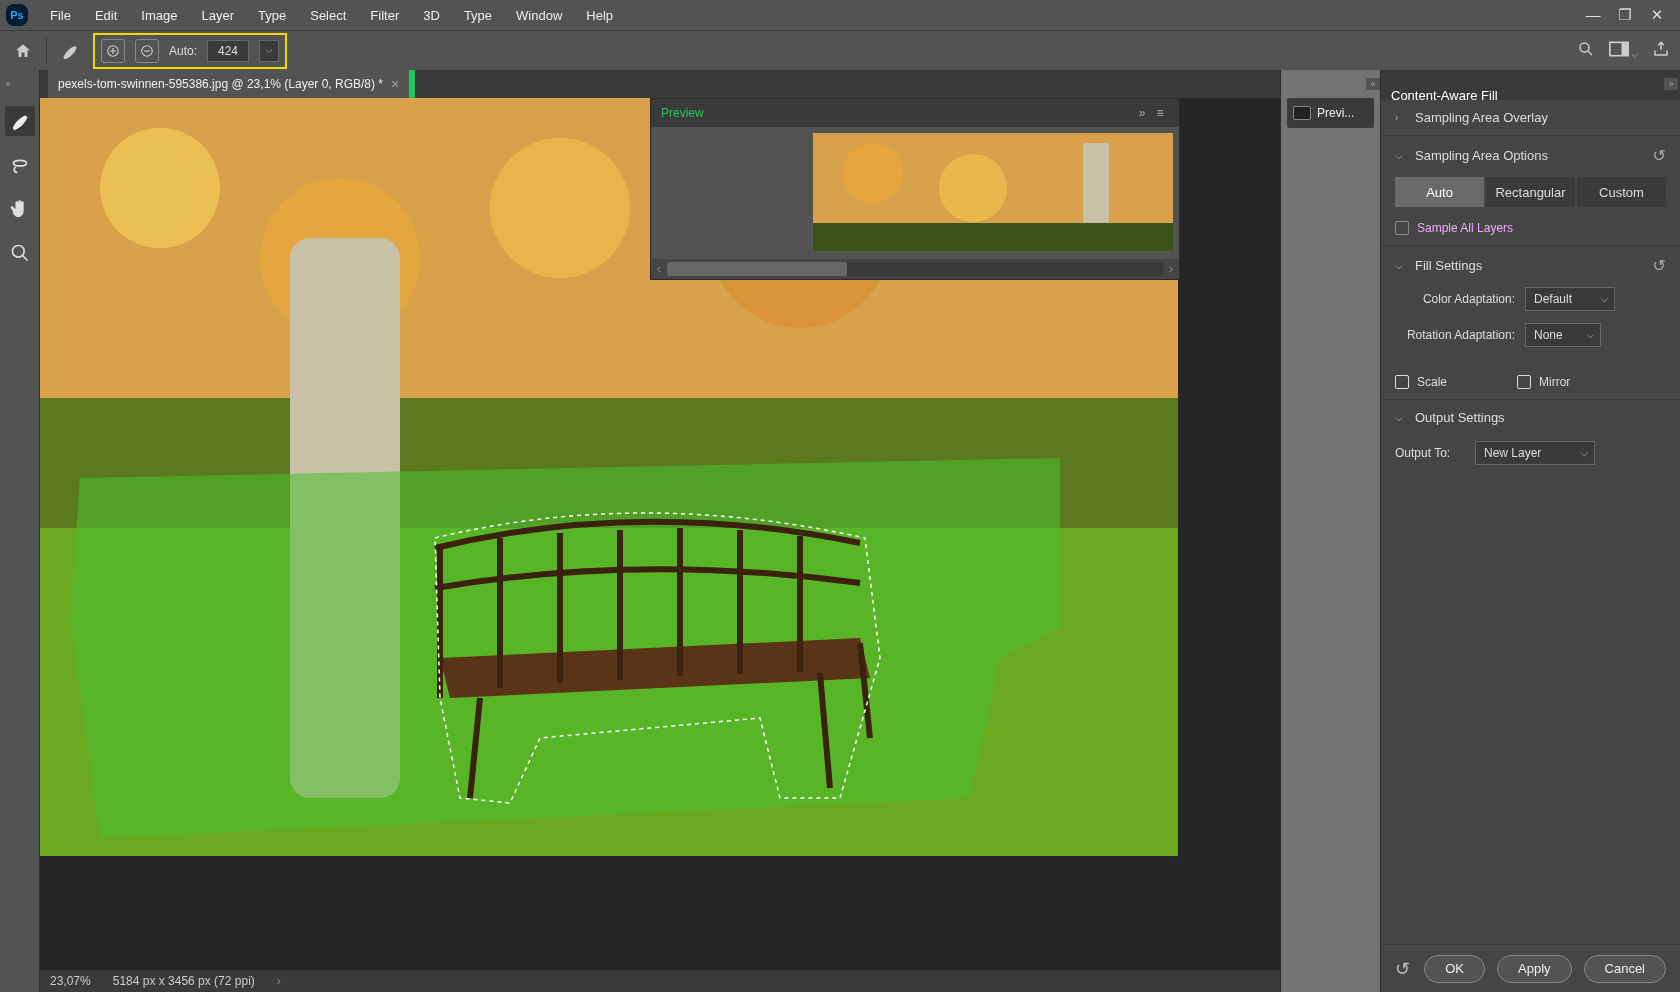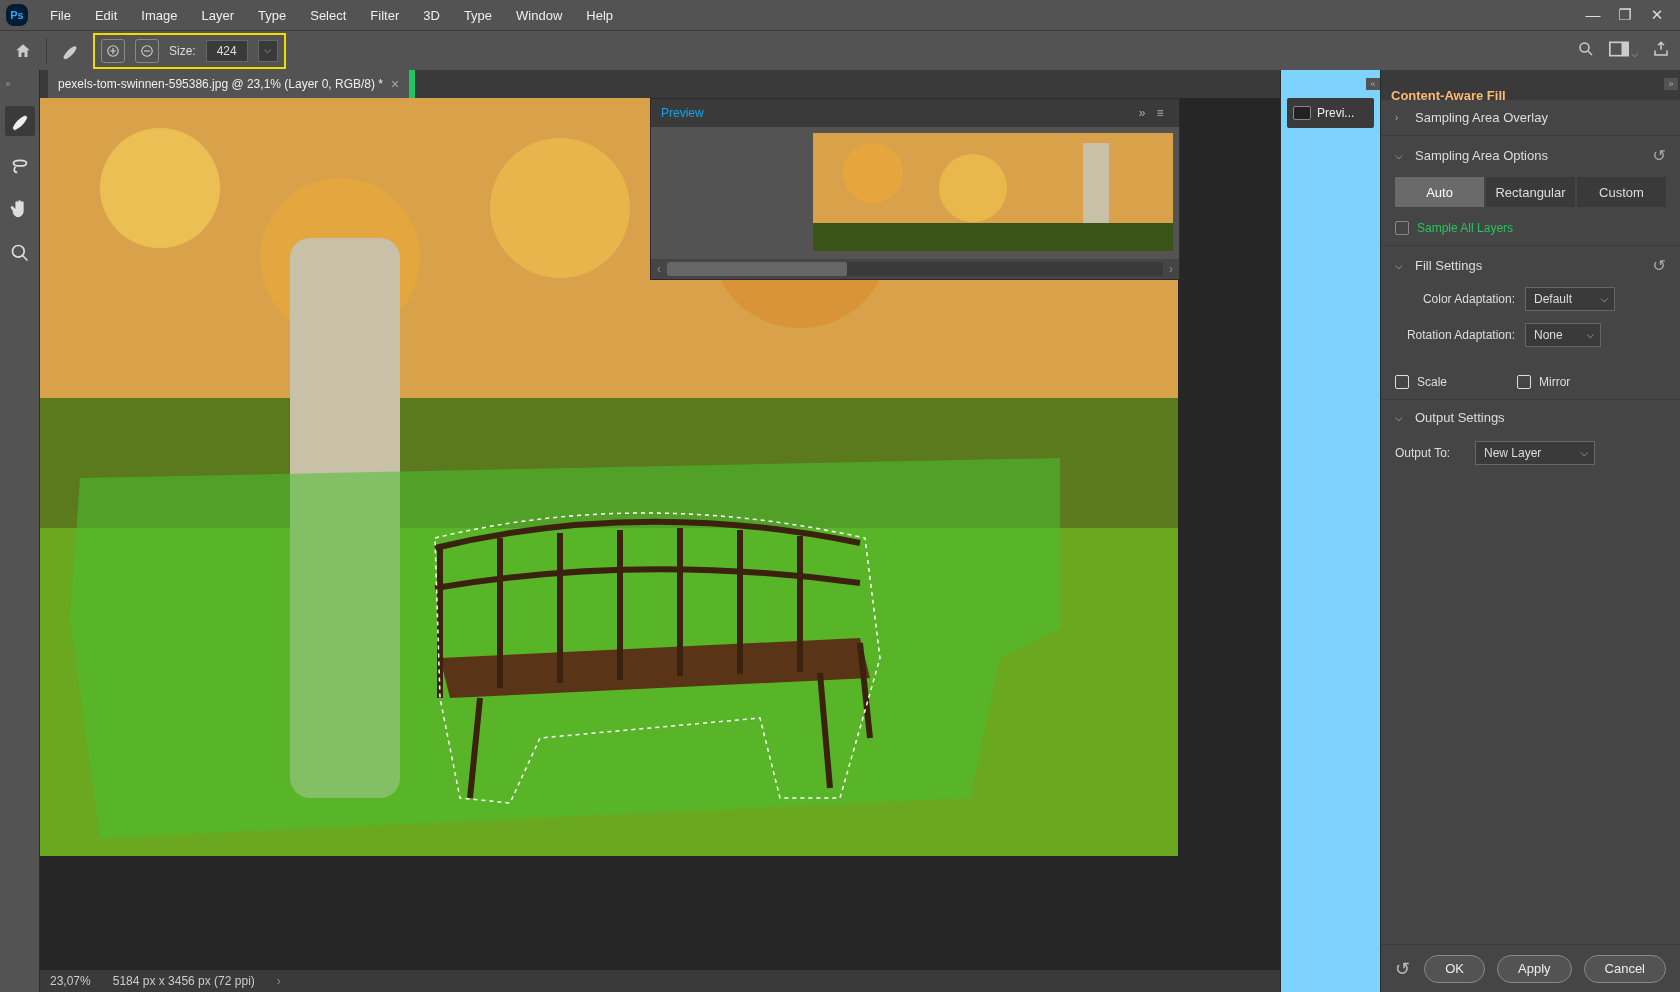--- a/index.html
+++ b/index.html
@@ -43,51 +43,51 @@
 .tab .close { font-size:14px; color:#aaa; cursor:pointer; }
 .canvas-holder { position:absolute; top:28px; left:0; right:0; bottom:22px; overflow:hidden; }
 .canvas { position:absolute; left:0; top:0; width:1138px; height:758px; }
 .canvas .photo { position:absolute; inset:0; }
 .statusbar { position:absolute; bottom:0; left:0; right:0; height:22px; background:#3a3a3a; display:flex; align-items:center; padding:0 10px; font-size:12px; color:#ccc; gap:22px; }
 .statusbar .chev { color:#888; cursor:pointer; }
 
 
 .preview-panel { position:absolute; top:0; left:610px; width:530px; background:#454545; border:1px solid #2b2b2b; z-index:4; }
 .preview-head { height:28px; background:#3a3a3a; display:flex; align-items:center; padding:0 10px; }
-.preview-head .title { font-size:12px; color:#0ea5e9; }
+.preview-head .title { font-size:12px; color:#22c55e; }
 .preview-head .spacer { flex:1; }
 .preview-head .ico { width:18px; cursor:pointer; color:#aaa; font-size:12px; text-align:center; }
 .preview-body { height:132px; background:#535353; position:relative; display:flex; justify-content:flex-end; padding:6px 6px 0 6px; }
 .preview-img { width:360px; height:118px; }
 .preview-scroll { height:20px; display:flex; align-items:center; padding:0 6px; gap:6px; }
 .preview-scroll .arrow { color:#888; cursor:pointer; font-size:12px; }
 .preview-scroll .track { flex:1; height:14px; background:#3a3a3a; position:relative; border-radius:2px; }
 .preview-scroll .thumb { position:absolute; left:0; top:0; width:180px; height:14px; background:#666; border-radius:2px; }
 .preview-zoomrow { height:36px; display:flex; align-items:center; padding:0 12px; gap:18px; }
 .zoom-box { width:54px; height:24px; background:#3a3a3a; border:1px solid #666; color:#ddd; font-size:12px; text-align:center; line-height:22px; }
 .zoom-slider { flex:1; height:4px; background:#3a3a3a; position:relative; }
  .zoom-slider .knob2 { position:absolute; left:6px; top:-3px; width:0;height:0;border-left:6px solid transparent;border-right:6px solid transparent;border-top:10px solid #ddd;}
 
 
-.dock-narrow { width:100px; background:#7dd3fc; border-left:1px solid #2b2b2b; padding-top:22px; }
+.dock-narrow { width:100px; background:#737373; border-left:1px solid #2b2b2b; padding-top:22px; }
 .dock-tab { margin:6px; height:30px; background:#3a3a3a; display:flex; align-items:center; padding:0 6px; gap:6px; font-size:12px; color:#eee; cursor:pointer; border-radius:2px;}
 .dock-tab .ico { width:18px; height:14px; background:#222; border:1px solid #888; border-radius:2px;}
 
 
 .props { width:300px; background:#454545; border-left:1px solid #2b2b2b; display:flex; flex-direction:column; }
 .props-tabrow { height:30px; background:#3a3a3a; display:flex; align-items:center; padding:0 10px; margin-top:0px;}
-.props-tabrow .tabp { font-size:13px; font-weight:700; color:#fdba74;margin-top:20px; }
+.props-tabrow .tabp { font-size:13px; font-weight:400; color:#ffffff;margin-top:20px; }
 .section { padding:10px 14px; border-bottom:1px solid #3a3a3a; }
 .sec-head { display:flex; align-items:center; gap:8px; font-size:13px; color:#ddd; cursor:pointer; }
 .sec-head .caret { font-size:10px; color:#aaa; width:12px; }
 .sec-head .reset { margin-left:auto; font-size:16px; color:#aaa; cursor:pointer; }
 .seg { display:flex; gap:2px; margin-top:12px; }
 .seg-btn { flex:1; height:30px; background:#3a3a3a; display:flex; align-items:center; justify-content:center; font-size:13px; color:#ddd; cursor:pointer; }
 .seg-btn.active { background:#6a6a6a; color:#fff; }
-.check-row { display:flex; align-items:center; gap:8px; margin-top:14px; font-size:12px; color:#22c55e; }
+.check-row { display:flex; align-items:center; gap:8px; margin-top:14px; font-size:12px; color:#f0abfc; }
 .check-row .cb { width:14px; height:14px; border:1px solid #888; border-radius:2px; }
 .check-row.enabled { color:#ddd; }
 .check-row.enabled .cb { border-color:#ddd; }
 .form-row { display:flex; align-items:center; gap:10px; margin-top:12px; font-size:12px; color:#ddd; }
 .form-row .label { width:120px; text-align:right; }
 .select { height:24px; background:#3a3a3a; border:1px solid #666; padding:0 24px 0 8px; color:#ddd; font-size:12px; display:flex; align-items:center; position:relative; cursor:pointer; }
 .select::after { content:"⌵"; position:absolute; right:6px; color:#aaa; font-size:10px; }
 .two-checks { display:flex; gap:70px; margin-top:14px; }
 
 
@@ -145,21 +145,21 @@
           <circle cx="12" cy="12" r="9" fill="none" stroke="#ccc" stroke-width="2"></circle>
           <path stroke="#ccc" stroke-width="2" d="M12 7v10M7 12h10"></path>
         </svg>
     </div>
     <div class="icon-btn">
       <svg width="14" height="14" viewBox="0 0 24 24">
           <circle cx="12" cy="12" r="9" fill="none" stroke="#ccc" stroke-width="2"></circle>
           <path stroke="#ccc" stroke-width="2" d="M7 12h10"></path>
         </svg>
     </div>
-    <span class="size-label">Size:</span>
+    <span class="size-label">Auto:</span>
     <input class="size-input" value="424" style="">
     <div class="size-caret">⌵</div>
   </div>
   <div class="right">
     <span><svg width="18" height="18" viewBox="0 0 24 24">
           <circle cx="10" cy="10" r="6" fill="none" stroke="#ccc" stroke-width="2"></circle>
           <path stroke="#ccc" stroke-width="2" d="M15 15l5 5"></path>
         </svg></span>
     <span><svg width="20" height="16" viewBox="0 0 24 18">
           <rect x="1" y="1" width="22" height="16" fill="none" stroke="#ccc" stroke-width="2"></rect>

